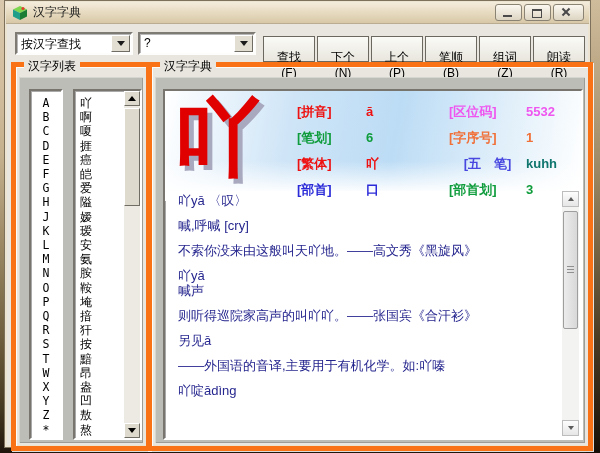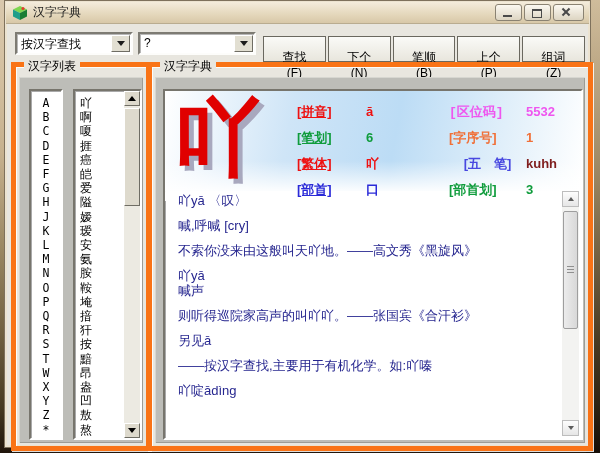--- a/index.html
+++ b/index.html
@@ -61,21 +61,21 @@
   .content{position:absolute;left:11px;top:22px;width:420px;height:351px;overflow:hidden;}
   .sky{position:absolute;left:0;top:0;right:0;height:100px;
     background:linear-gradient(100deg,#ffffff 0%,#cfe5f7 30%,#bcdcf5 55%,#e8f3fb 85%,#ffffff 100%),
     linear-gradient(#bcdcf5,#ffffff);}
   .sky2{position:absolute;left:0;top:70px;right:0;height:40px;background:linear-gradient(rgba(255,255,255,0),#ffffff 80%);}
   .headword{position:absolute;left:10px;top:0px;font-family:"DejaVu Serif",serif;font-weight:bold;
     font-size:86px;line-height:92px;text-shadow:5px 5px 0 #a8a8be;}
   .fieldcol{position:absolute;top:8px;font-size:13px;font-weight:bold;line-height:26px;white-space:nowrap;}
   .fieldcol .frow{height:26px;}
   .flabel{display:inline-block;}
-  #fcol1{left:132px;} #fcol1 .flabel{width:69px;text-decoration:underline;}
+  #fcol1{left:132px;} #fcol1 .flabel{width:69px;}
   #fcol2{left:284px;} #fcol2 .flabel{width:77px;}
   .textarea{position:absolute;left:0;right:0;top:100px;bottom:0;padding:2px 32px 0 13px;box-sizing:border-box;}
   .para{font-size:13px;line-height:15px;margin-bottom:10px;white-space:pre-line;}
   
   .sb7{position:absolute;right:2px;top:100px;bottom:2px;width:17px;background:#f3f3f1;}
   .sb7-btn{position:absolute;left:0;width:17px;height:16px;background:linear-gradient(#fdfdfd,#e6e6e6);
     border:1px solid #bdbdbd;box-sizing:border-box;display:flex;align-items:center;justify-content:center;cursor:pointer;}
   .sb7-btn .tri-up{border-bottom-color:#5c5c5c;border-left-width:3.5px;border-right-width:3.5px;border-bottom-width:4.5px;}
   .sb7-btn .tri-down{border-top-color:#5c5c5c;border-left-width:3.5px;border-right-width:3.5px;border-top-width:4.5px;}
   .sb7-thumb{position:absolute;left:1px;width:15px;top:20px;height:118px;border:1px solid #9e9e9e;border-radius:2px;
@@ -121,23 +121,24 @@
     </div>
     <div class="combo" style="left:133px;top:31px;width:118px;">
       <span class="val">?</span>
       <span class="drop">
           <span class="tri-down"></span>
         </span>
     </div>
     <div class="btnrow" id="toolbar-buttons">
         <button class="tbarbtn">查找(F)</button>
         <button class="tbarbtn">下个(N)</button>
+        <button class="tbarbtn">上个(P)</button>
         <button class="tbarbtn">笔顺(B)</button>
-        <button class="tbarbtn">上个(P)</button>
         <button class="tbarbtn">组词(Z)</button>
+        <button class="tbarbtn">朗读(R)</button>
       </div>
 
     <div class="group" style="left:6px;top:61px;width:130px;height:379px;">
       <span class="gcap">汉字列表</span>
       <div class="gpanel"></div>
       <div class="listbox sunken" id="letters" style="left:13px;top:22px;width:34px;height:351px;">
           <div class="li">A</div>
           <div class="li">B</div>
           <div class="li">C</div>
           <div class="li">D</div>
@@ -208,34 +209,34 @@
         <div class="sky"></div>
         <div class="sky2"></div>
         <div class="headword" id="headword" style="color: rgb(224, 0, 0);">吖</div>
         <div class="fieldcol" id="fcol1">
             <div class="frow"><span class="flabel" style="color: rgb(238, 17, 17);">[拼音]</span><span class="fvalue" style="color: rgb(238, 17, 17);">ā</span></div>
             <div class="frow"><span class="flabel" style="color: rgb(15, 156, 60);">[笔划]</span><span class="fvalue" style="color: rgb(15, 156, 60);">6</span></div>
             <div class="frow"><span class="flabel" style="color: rgb(238, 17, 17);">[繁体]</span><span class="fvalue" style="color: rgb(238, 17, 17);">吖</span></div>
             <div class="frow"><span class="flabel" style="color: rgb(42, 42, 216);">[部首]</span><span class="fvalue" style="color: rgb(42, 42, 216);">口</span></div>
           </div>
         <div class="fieldcol" id="fcol2">
-            <div class="frow"><span class="flabel" style="color: rgb(239, 85, 239); font-family: Liberation Mono, monospace;">[区位码]</span><span class="fvalue" style="color: rgb(239, 85, 239);">5532</span></div>
+            <div class="frow"><span class="flabel" style="color: rgb(239, 85, 239);">[区位码]</span><span class="fvalue" style="color: rgb(239, 85, 239);">5532</span></div>
             <div class="frow"><span class="flabel" style="color: rgb(240, 112, 56);">[字序号]</span><span class="fvalue" style="color: rgb(240, 112, 56);">1</span></div>
-            <div class="frow"><span class="flabel" style="color: rgb(72, 72, 224); text-align: center;">[五　笔]</span><span class="fvalue" style="color: #7f1d1d;">kuhh</span></div>
+            <div class="frow"><span class="flabel" style="color: rgb(72, 72, 224); text-align: center;">[五　笔]</span><span class="fvalue" style="color: #0f766e;">kuhh</span></div>
             <div class="frow"><span class="flabel" style="color: rgb(15, 156, 60);">[部首划]</span><span class="fvalue" style="color: rgb(15, 156, 60);">3</span></div>
           </div>
         <div class="textarea" id="definition" style="color: rgb(38, 38, 143);">
             <div class="para">吖yā 〈叹〉</div>
             <div class="para">喊,呼喊 [cry]</div>
             <div class="para">不索你没来由这般叫天吖地。——高文秀《黑旋风》</div>
             <div class="para">吖yā
 喊声</div>
             <div class="para">则听得巡院家高声的叫吖吖。——张国宾《合汗衫》</div>
             <div class="para">另见ā</div>
-            <div class="para">——按汉字查找,主要用于有机化学。如:吖嗪</div>
+            <div class="para">——外国语的音译,主要用于有机化学。如:吖嗪</div>
             <div class="para">吖啶ādìng</div>
           </div>
         <div class="sb7">
           <div class="sb7-btn" style="top:0;">
               <span class="tri-up"></span>
             </div>
           <div class="sb7-thumb">
               <span class="grip"></span>
             </div>
           <div class="sb7-btn" style="bottom:0;">

